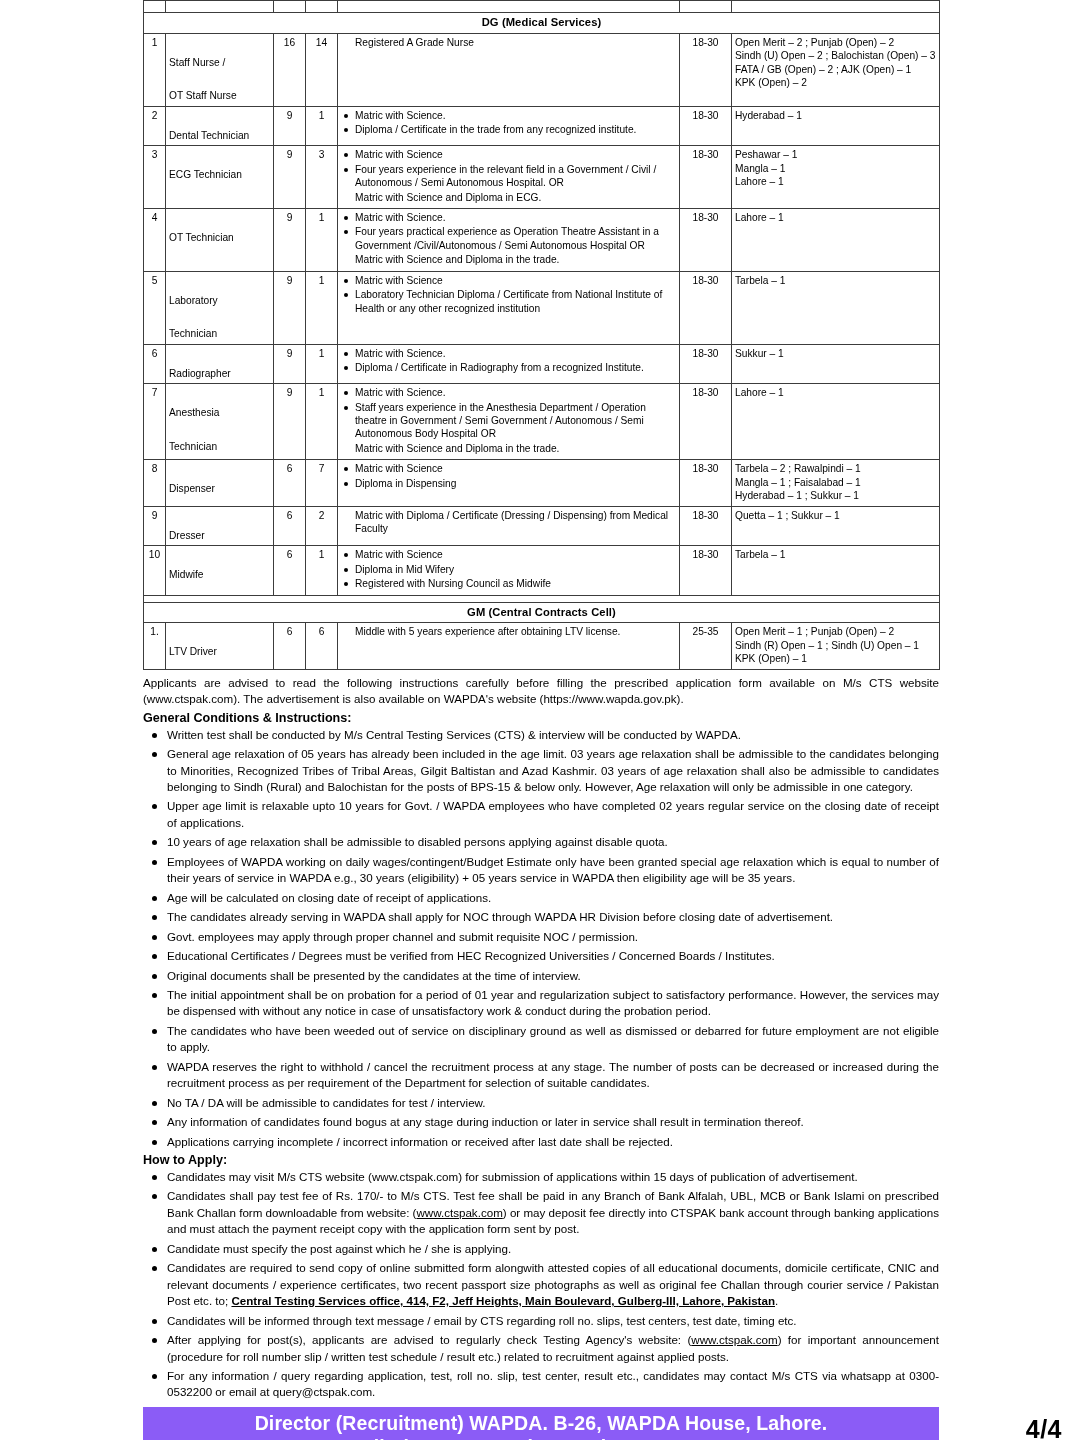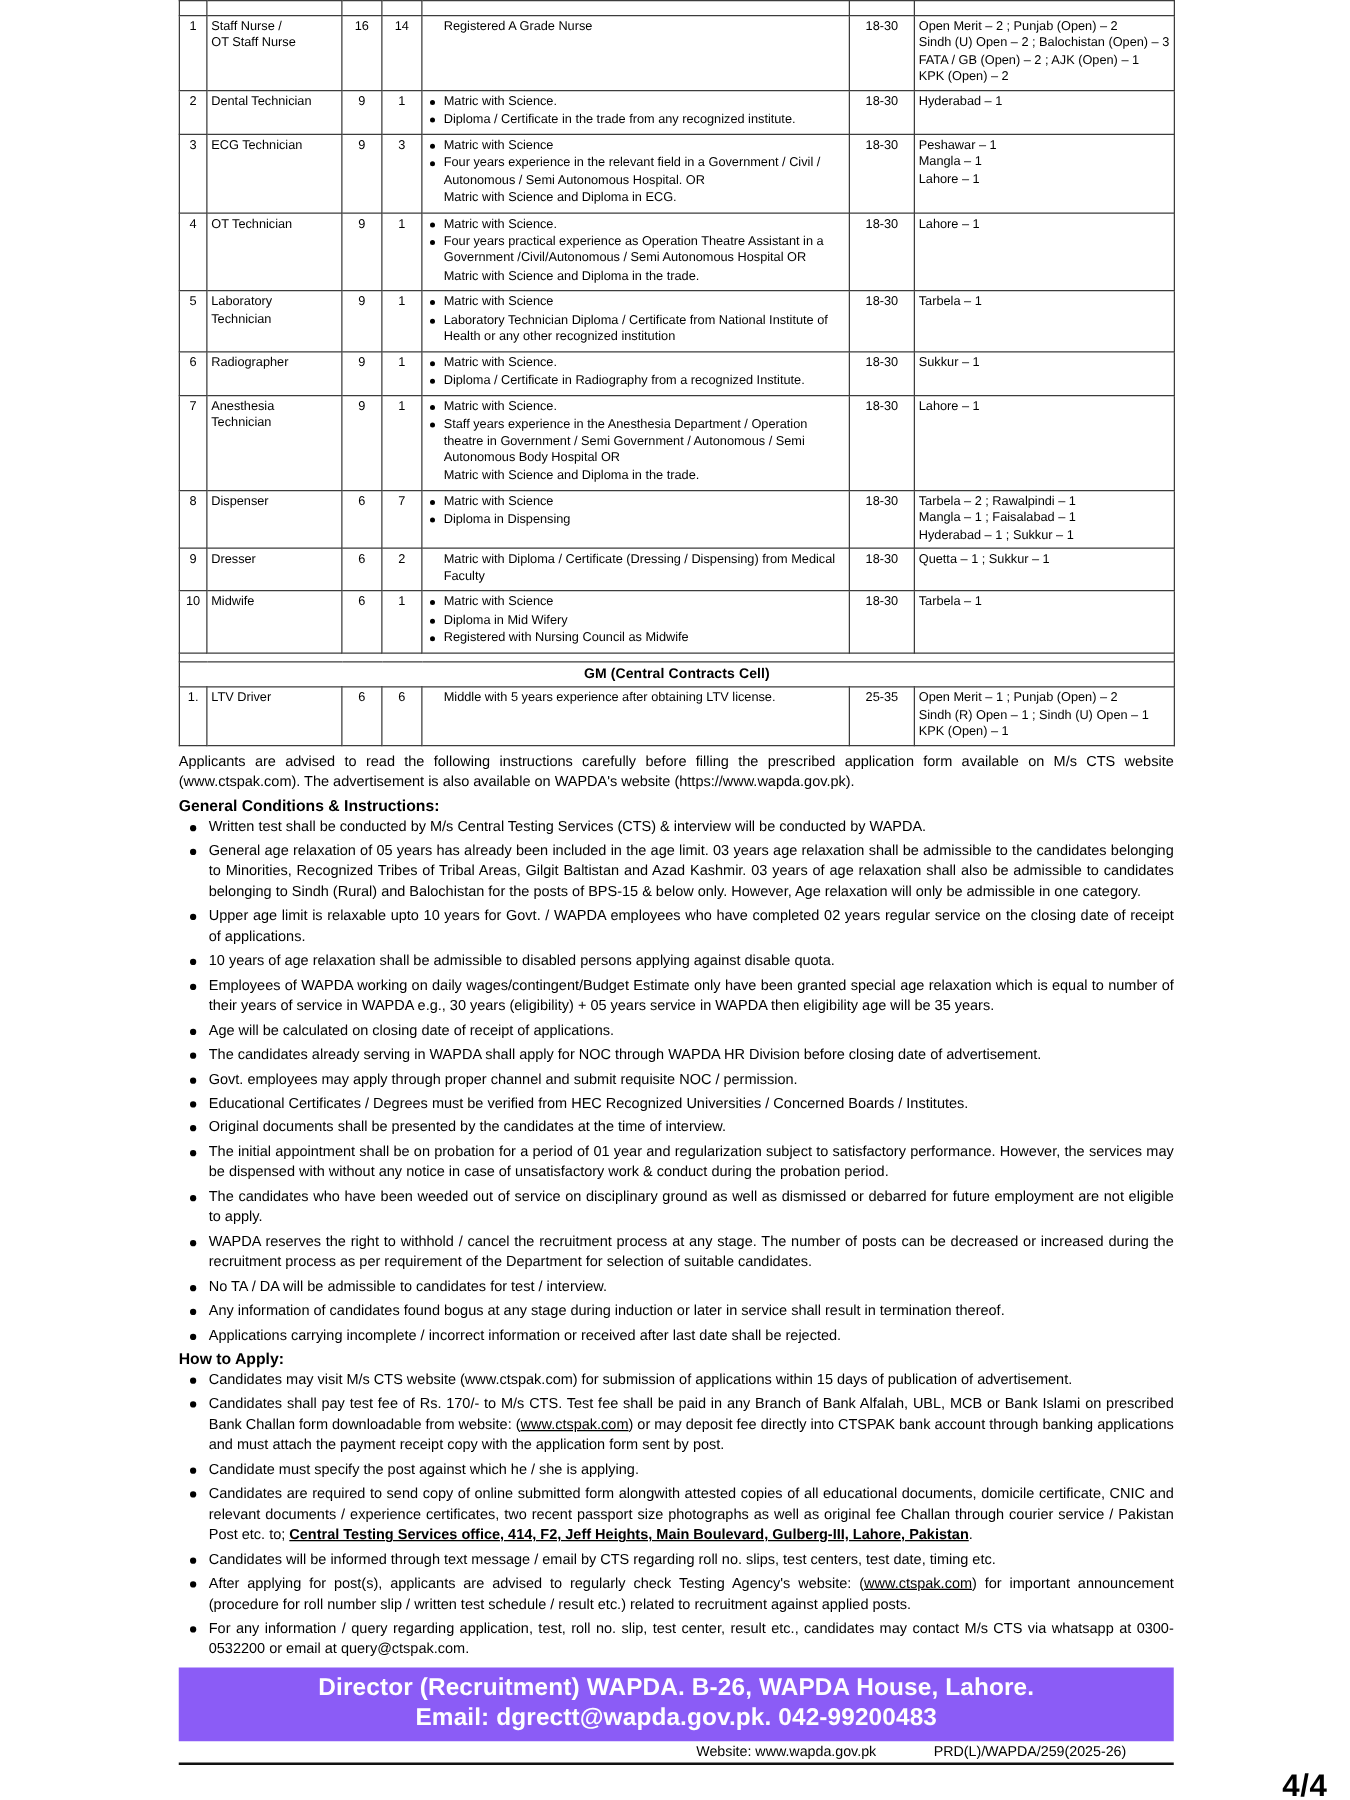--- a/index.html
+++ b/index.html
@@ -68,21 +68,21 @@
     content: "";
     position: absolute;
     left: 3px; top: 5px;
     width: 4px; height: 4px;
     border-radius: 50%;
     background: #000;
   }
   li.plain { padding-left: 0; }
   li.plain::before { display: none; }
   .loc-line { display: block; white-space: nowrap; }
-  .post-line { display: block; }
+  .post-line { display: block; margin-top: 20px; }
 
   
   .intro {
     font-size: 11.6px;
     line-height: 1.42;
     text-align: justify;
     margin: 5px 0 2px 0;
   }
   h2.sec-title {
     font-size: 12.6px;
@@ -170,20 +170,23 @@
           <tr class="pre-head">
             <td class="c-sr"></td>
             <td class="c-post"></td>
             <td class="c-bps"></td>
             <td class="c-no"></td>
             <td class="c-qual"></td>
             <td class="c-age"></td>
             <td class="c-place"></td>
           </tr>
           <tr>
+            <td class="section-head" colspan="7">DG (Medical Services)</td>
+          </tr>
+          <tr>
             <td class="c-sr">1</td>
             <td class="c-post">
               <span class="post-line">Staff Nurse /</span>
               <span class="post-line">OT Staff Nurse</span>
             </td>
             <td class="c-bps">16</td>
             <td class="c-no">14</td>
             <td class="c-qual">
               <ul class="q">
                 <li class="plain">Registered A Grade Nurse</li>

